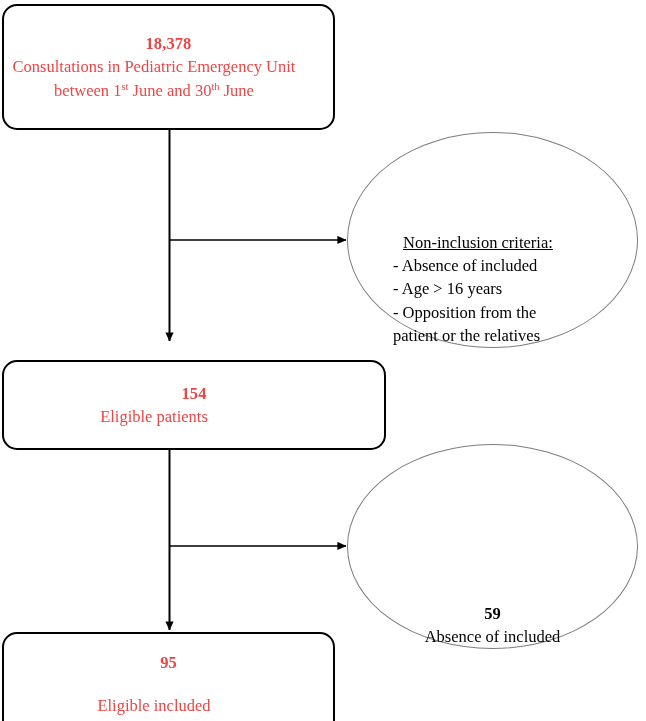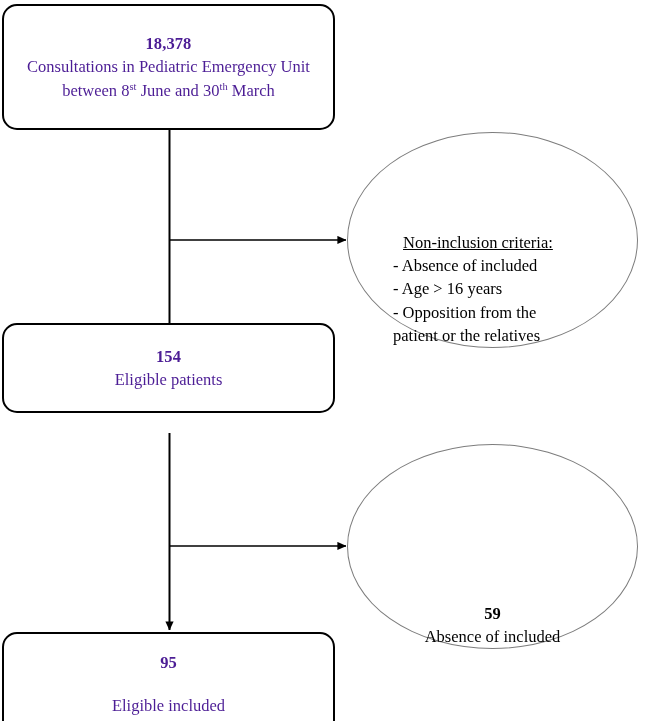--- a/index.html
+++ b/index.html
@@ -18,44 +18,43 @@
 
   
   .node-box {
     position: absolute;
     box-sizing: border-box;
     border: 2.2px solid #000000;
     border-radius: 15px;
     background: #ffffff;
     display: flex;
     flex-direction: column;
-    align-items: center;
     justify-content: center;
     text-align: center;
-    color: #4c1d95;
+    color: #ef4444;
   }
   .node-box .count {
     font-weight: bold;
     font-size: 16.5px;
     line-height: 1.42;
     letter-spacing: 0.1px;
   }
   .node-box .desc {
     font-size: 16.5px;
     line-height: 1.42;
     max-width: 300px;
   }
   .node-box .desc sup {
     font-size: 10.5px;
     vertical-align: super;
     line-height: 0;
   }
 
   #box-top    { left: 2px;  top: 4px;   width: 333px; height: 126px; }
-  #box-mid    { left: 2px;  top: 323px; width: 333px; height: 90px;  }
+  #box-mid    { left: 2px;  top: 360px; width: 384px; height: 90px;  }
   #box-bottom { left: 2px;  top: 632px; width: 333px; height: 104px; gap: 20px;  }
 
   
   .node-ellipse {
     position: absolute;
     box-sizing: border-box;
     border: 1.6px solid #7d7d7d;
     border-radius: 50%;
     background: #ffffff;
     display: flex;
@@ -117,21 +116,21 @@
 
     <line x1="169.5" y1="240" x2="346" y2="240" stroke="#000000" stroke-width="1.4" marker-end="url(#arrowhead)"></line>
 
     <line x1="169.5" y1="433" x2="169.5" y2="630" stroke="#000000" stroke-width="2" marker-end="url(#arrowhead)"></line>
 
     <line x1="169.5" y1="546" x2="346" y2="546" stroke="#000000" stroke-width="1.4" marker-end="url(#arrowhead)"></line>
   </svg>
 
   <div id="box-top" class="node-box">
     <span class="count">18,378</span>
-    <span class="desc"><span>Consultations in Pediatric Emergency Unit between 8</span><sup>st</sup><span> June and 30</span><sup>th</sup><span> March</span></span>
+    <span class="desc"><span>Consultations in Pediatric Emergency Unit between 1</span><sup>st</sup><span> June and 30</span><sup>th</sup><span> June</span></span>
   </div>
 
   <div id="ellipse-noninclusion" class="node-ellipse">
     <div class="ellipse-text-left">
       <span class="hdr">Non-inclusion criteria:</span>
       <span class="crit">- Absence of included</span>
       <span class="crit">- Age &gt; 16 years</span>
       <span class="crit">- Opposition from the</span>
       <span class="crit">patient or the relatives</span>
     </div>

